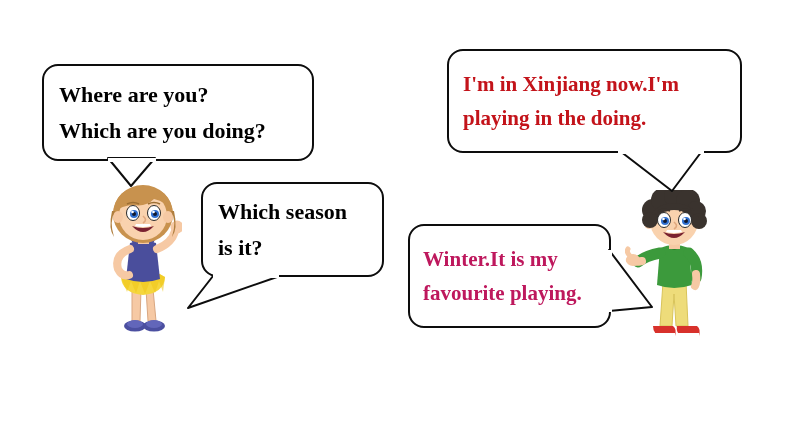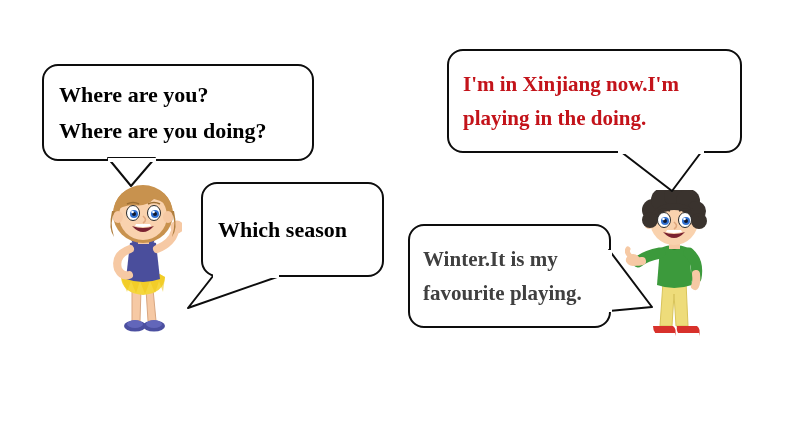--- a/index.html
+++ b/index.html
@@ -74,21 +74,21 @@
     margin: 6px 0;
   }
 
   #bubble-winter {
     left: 408px; top: 224px;
     width: 203px; height: 104px;
     padding: 8px 0 8px 13px;
   }
   #bubble-winter .line {
     font-size: 21px;
-    color: #404040;
+    color: #be185d;
     margin: 6px 0;
   }
 
   
   .tails {
     position: absolute;
     left: 0; top: 0;
     width: 794px; height: 447px;
     z-index: 5;
     pointer-events: none;
@@ -102,25 +102,26 @@
   #girl-figure { left: 96px; top: 185px; width: 86px; height: 155px; }
   #boy-figure  { left: 625px; top: 190px; width: 95px; height: 155px; }
 </style>
 </head>
 <body>
 
 <div class="stage">
 
   <div class="bubble" id="bubble-where">
     <div class="line">Where are you?</div>
-    <div class="line">Where are you doing?</div>
+    <div class="line">Which are you doing?</div>
   </div>
 
   <div class="bubble" id="bubble-season">
     <div class="line">Which season</div>
+    <div class="line">is it?</div>
   </div>
 
   <div class="bubble" id="bubble-xinjiang">
     <div class="line">I'm in Xinjiang now.I'm</div>
     <div class="line">playing in the doing.</div>
   </div>
 
   <div class="bubble" id="bubble-winter">
     <div class="line">Winter.It is my</div>
     <div class="line">favourite playing.</div>

